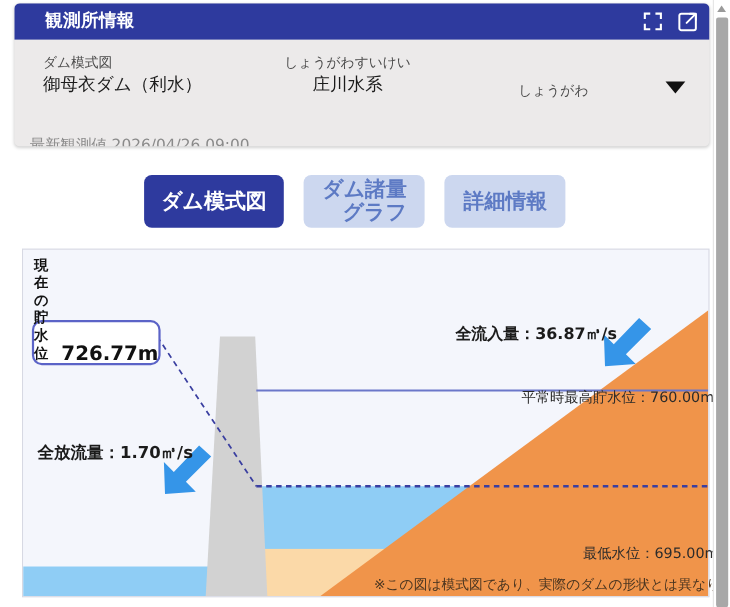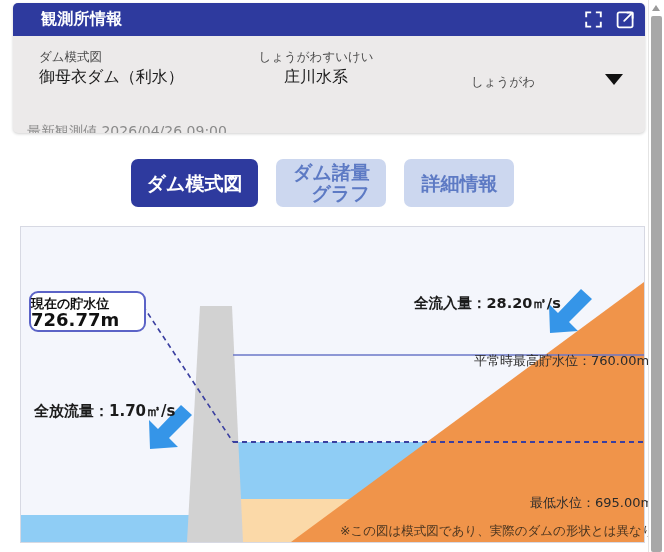--- a/index.html
+++ b/index.html
@@ -174,22 +174,22 @@
     position: absolute;
     left: 29px;
     top: 291px;
     width: 117px;
     height: 41px;
     background: #ffffff;
     border: 2px solid #5b63c7;
     border-radius: 9px;
     box-sizing: border-box;
     display: flex;
-    flex-direction: column;
-    align-items: flex-start;
+    flex-direction: row;
+    align-items: flex-end;
     justify-content: center;
     line-height: 16px;
   }
   .callout-title { font-size: 13px; font-weight: 700; color: #111111; }
   .callout-value { font-size: 18px; font-weight: 700; color: #111111; }
 
   
   .scrollbar {
     position: absolute;
     right: 0; top: 0;
@@ -314,21 +314,21 @@
       </g>
     </svg>
   </div>
 
   <div class="callout">
     <span class="callout-title">現在の貯水位</span>
     <span class="callout-value">726.77m</span>
   </div>
 
   <span class="lbl lbl-outflow">全放流量：1.70㎥/s</span>
-  <span class="lbl lbl-inflow">全流入量：28.20㎥/s</span>
+  <span class="lbl lbl-inflow">全流入量：36.87㎥/s</span>
   <span class="lbl lbl-normal">平常時最高貯水位：760.00m</span>
   <span class="lbl lbl-lowest">最低水位：695.00m</span>
   <span class="lbl lbl-note">※この図は模式図であり、実際のダムの形状とは異なります</span>
 
   <div class="scrollbar">
     <span class="sb-arrow"></span>
     <span class="sb-thumb"></span>
   </div>
 
 </div>

